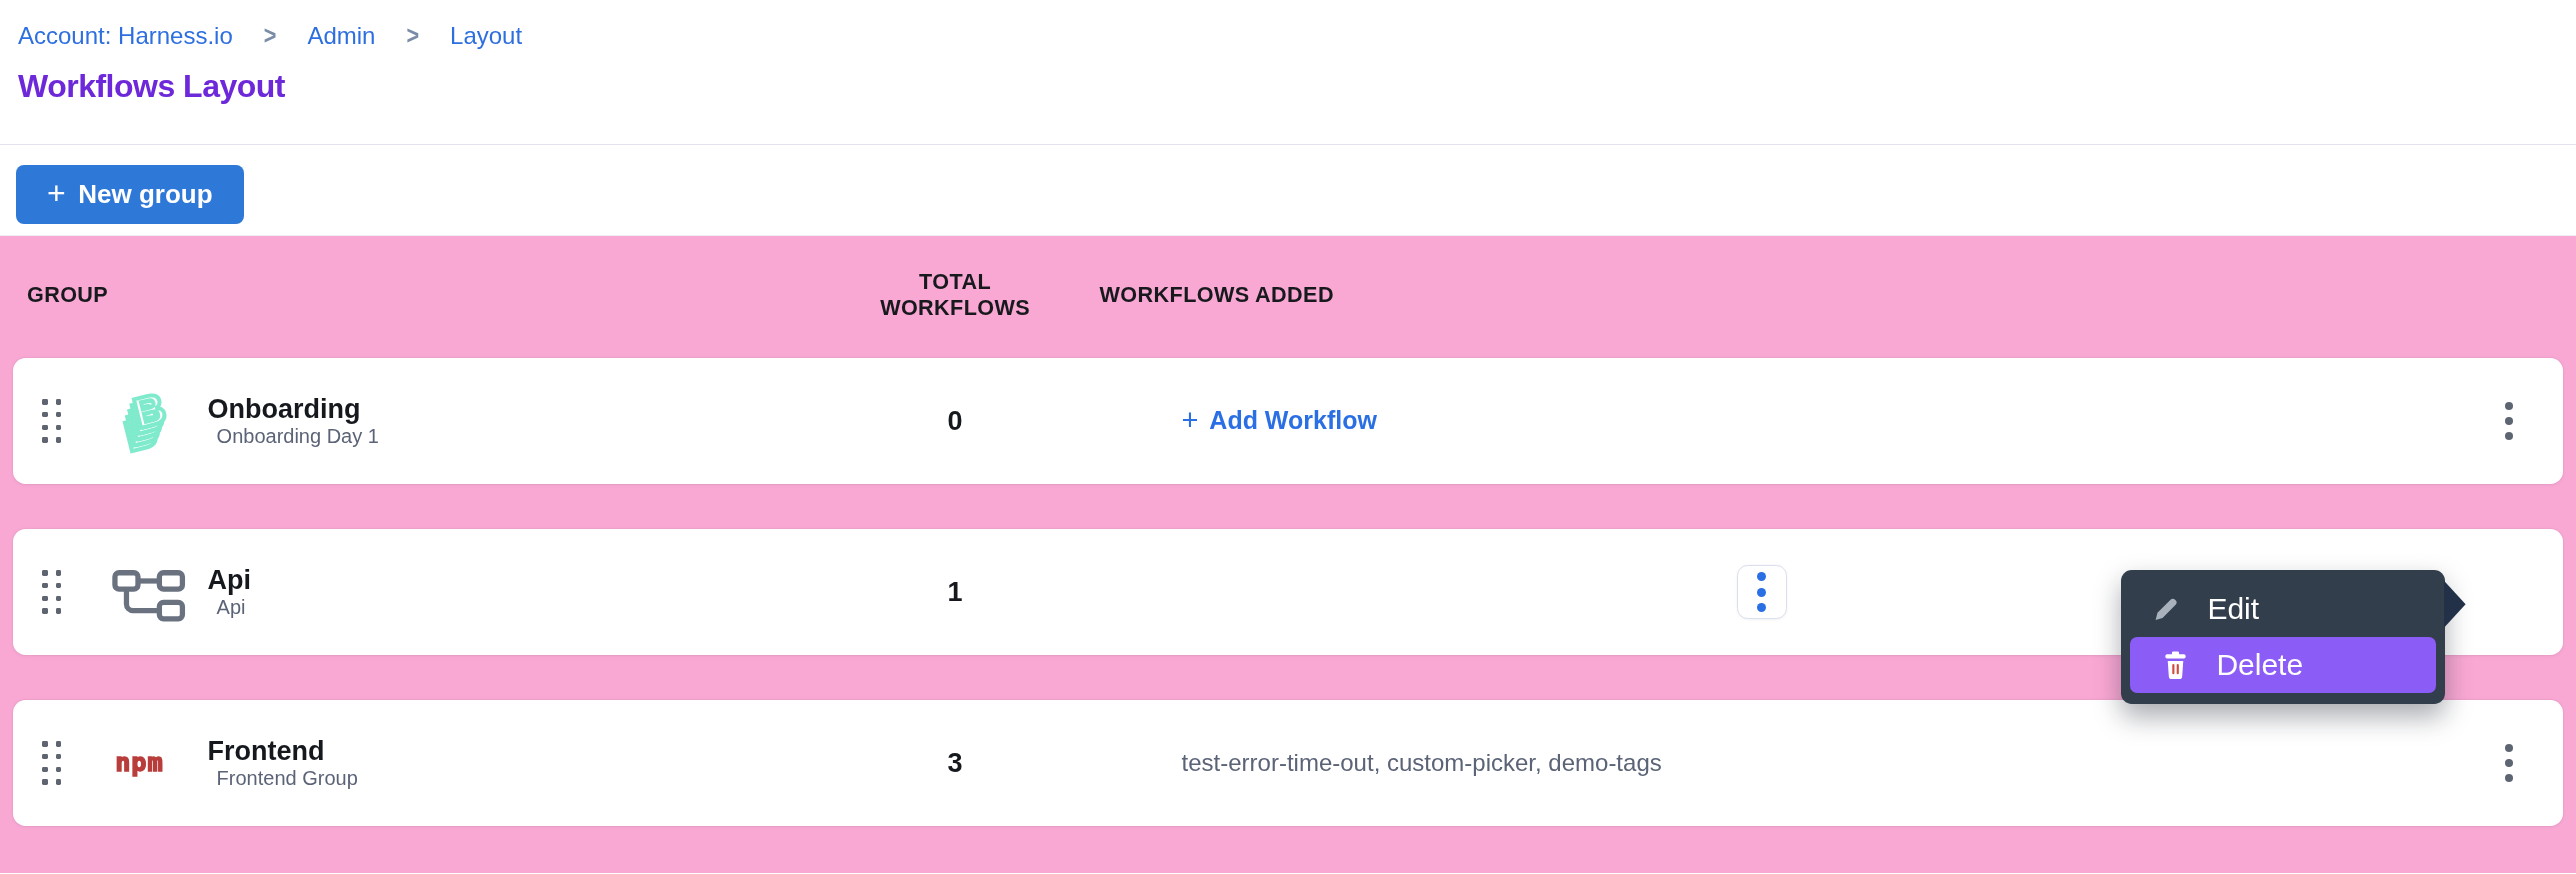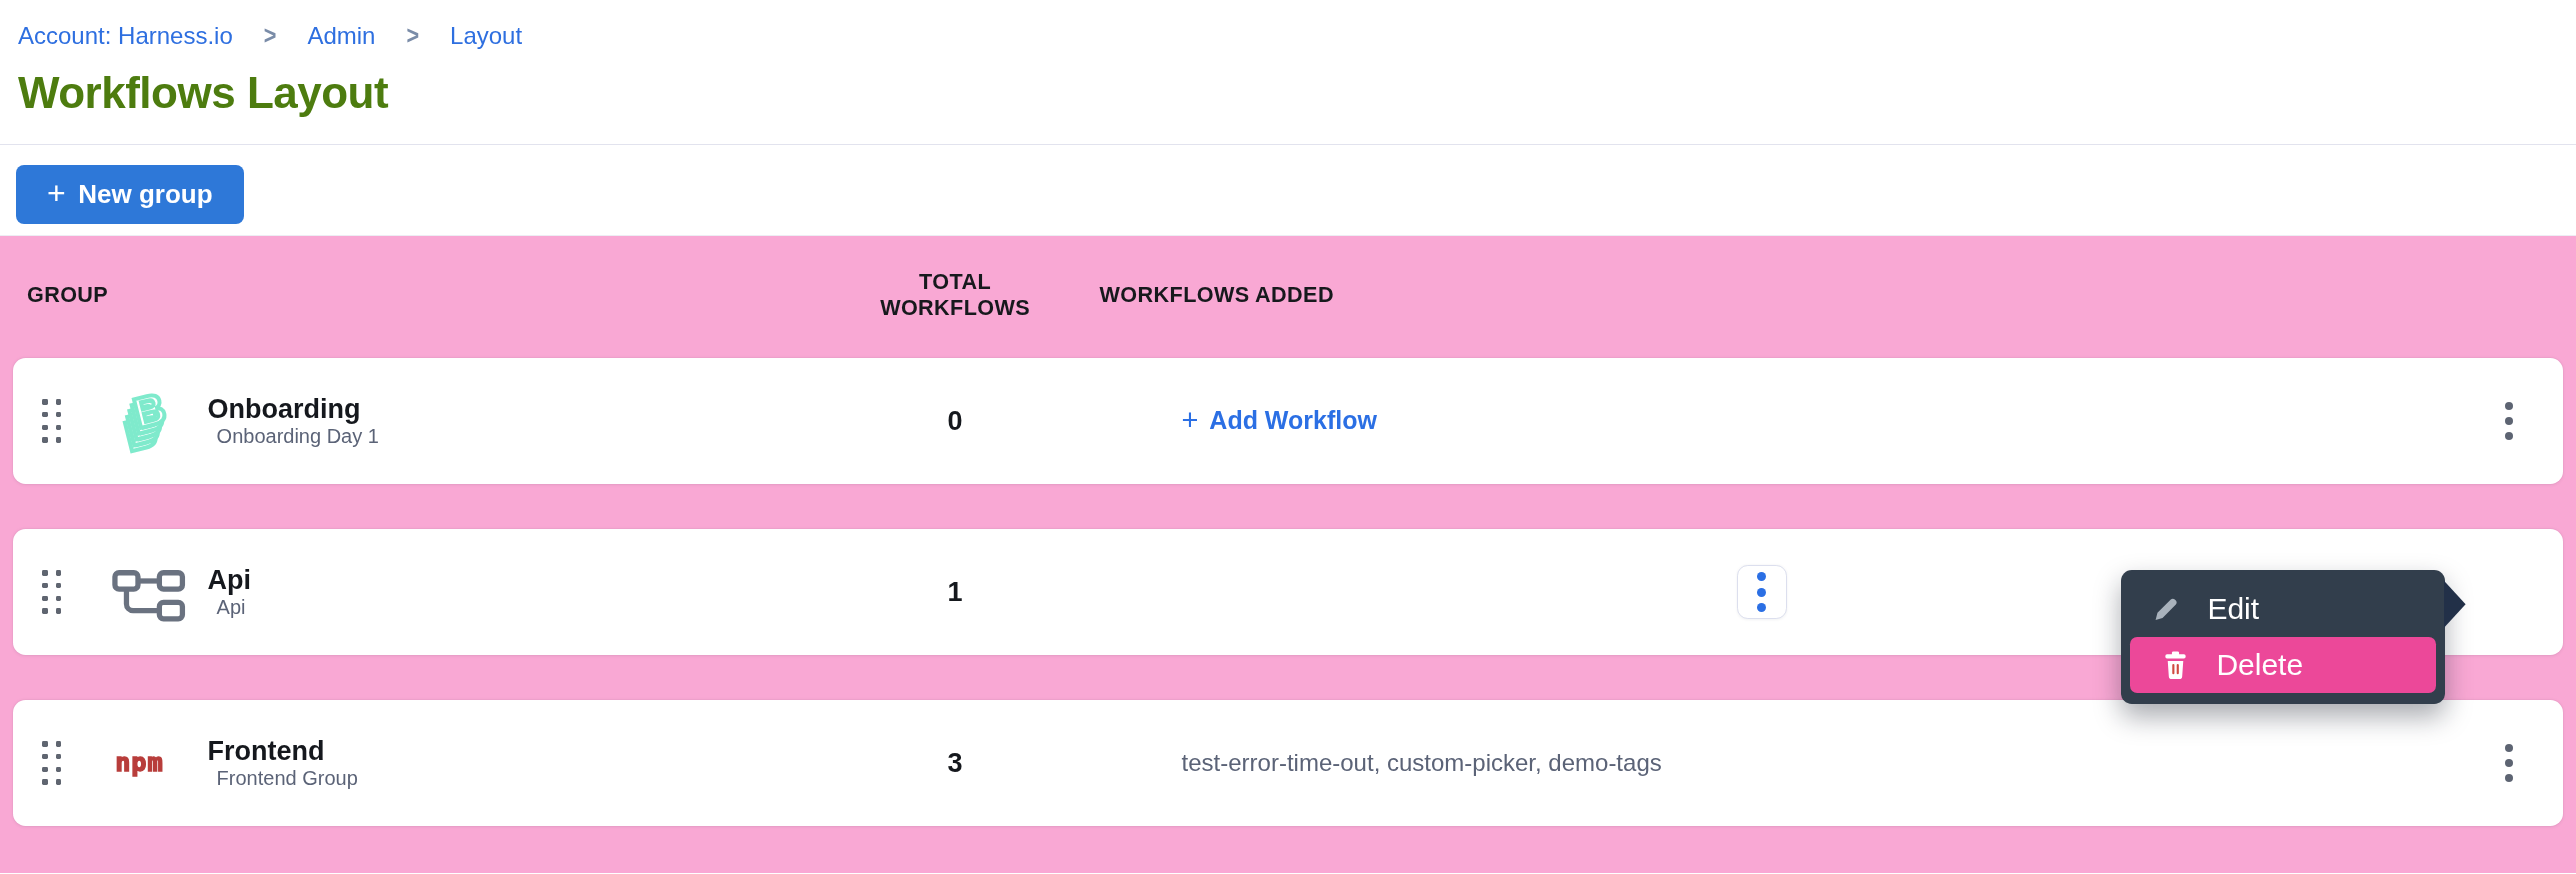--- a/index.html
+++ b/index.html
@@ -10,21 +10,21 @@
     position: relative;
     overflow: hidden;
     color: #15181d;
   }
 
   
   .topbar { padding: 21.6px 18px 0 18px; height: 145px; border-bottom: 1.8px solid #e2e3ee; background: #fff; }
   .breadcrumb { display: flex; align-items: center; gap: 31px; font-size: 24px; }
   .breadcrumb a { color: #2e6fe0; text-decoration: none; cursor: pointer; }
   .crumb-sep { color: #7a8ca8; font-size: 21.6px; font-weight: 600; transform: scaleY(1.15); }
-  .page-title { margin-top: 18px; font-size: 44px; font-weight: 700; color: #4d7c0f; letter-spacing: -0.5px; }
+  .page-title { margin-top: 18px; font-size: 32px; font-weight: 700; color: #6d28d9; letter-spacing: -0.5px; }
 
   
   .toolbar { height: 90px; background: #fff; padding: 20px 16px 0 16px; }
   .btn-primary {
     display: inline-flex; align-items: center; gap: 12.6px;
     background: #2e78d8; color: #fff; border: none; cursor: pointer;
     height: 59px; padding: 0 31px; border-radius: 8px;
     font-family: "Liberation Sans", sans-serif;
     font-size: 26px; font-weight: 700;
   }
@@ -96,21 +96,21 @@
   .menu-arrow {
     position: absolute; left: 323px; top: 10.8px; width: 21.6px; height: 47px;
     background: #223048; clip-path: polygon(0 0, 100% 50%, 0 100%);
   }
   .menu-item {
     height: 56px; display: flex; align-items: center; gap: 23.4px;
     padding-left: 18px; color: #ffffff; font-size: 30px; cursor: pointer;
     border-radius: 7.2px;
   }
   .menu-item .mi-icon { width: 36px; display: flex; justify-content: center; }
-  .menu-item-delete { background: #ec4899; padding-left: 27px; }
+  .menu-item-delete { background: #8b5cf6; padding-left: 27px; }
 
   svg text { font-family: "Liberation Sans", sans-serif; }
   .npm-text { font-family: "DejaVu Sans Mono", monospace; font-weight: bold; }
 </style>
 </head>
 <body>
 
 <div class="topbar">
   <nav class="breadcrumb">
     <a>Account: Harness.io</a>

